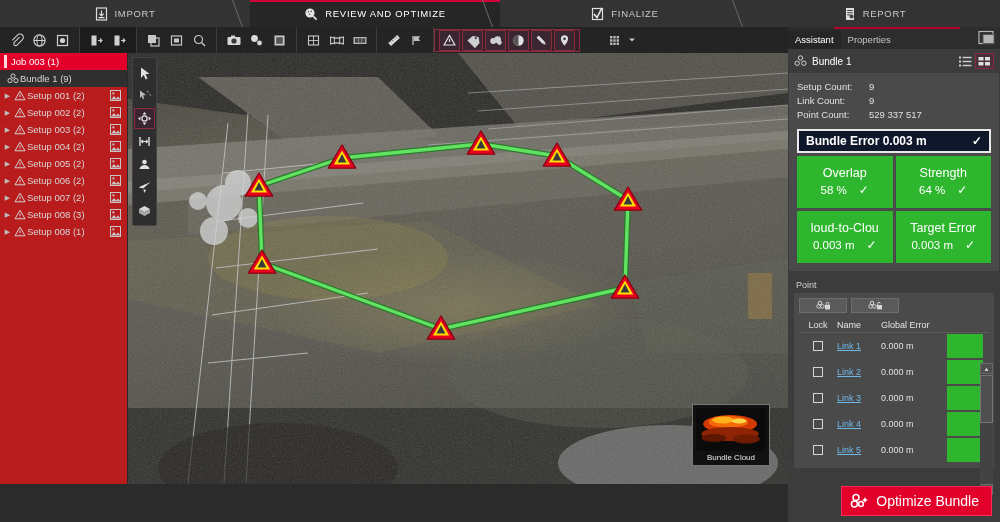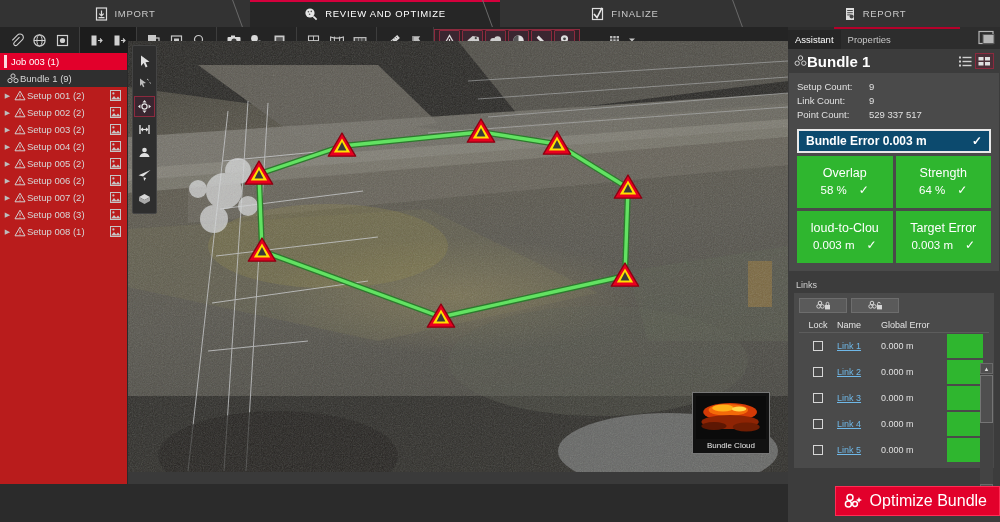--- a/index.html
+++ b/index.html
@@ -59,21 +59,21 @@
   .trow.job { background:#e2002b; color:#fff; padding-left:4px; }
   .trow.job:before { content:""; width:3px; height:13px; background:#ffffff; opacity:.85; margin-right:4px; display:block;}
   .trow.bundle { background:#2f2f2f; padding-left:6px; }
   .twist { width:11px; font-size:7px; color:#bdbdbd; text-align:center; }
   .tico { width:14px; display:flex; align-items:center; justify-content:center; }
   .tlabel { flex:1; white-space:nowrap; overflow:hidden; }
   .timg { width:13px; height:13px; display:flex; align-items:center; justify-content:center; margin-right:5px;}
 
   
   .viewport {
-    position:absolute; left:128px; top:41px; width:660px; height:431px;
+    position:absolute; left:128px; top:53px; width:660px; height:431px;
     overflow:hidden; background:#4c4a42;
   }
   .vtoolbar {
     position:absolute; left:4px; top:4px; width:25px;
     background:#2e2e2e; border:1px solid #444; border-radius:2px;
     display:flex; flex-direction:column; align-items:center; padding:3px 0; z-index:8;
   }
   .vbtn { width:21px; height:21px; display:flex; align-items:center; justify-content:center; margin:1px 0; border:1px solid transparent;}
   .vbtn.sel { border-color:#8c2a3e; background:#3a2630; }
 
@@ -86,32 +86,32 @@
 
   
   .rpanel { position:absolute; left:788px; top:27px; width:212px; bottom:0; background:#3c3c3c; }
   .rtabs { height:22px; background:#2d2d2d; display:flex; align-items:flex-end; position:relative; }
   .rtab { font-size:9.5px; padding:4px 7px 4px 7px; color:#c7c7c7; }
   .rtab.active { background:#262626; color:#fff; }
   .rtabs:before{content:"";position:absolute;left:46px;right:40px;top:0;height:2px;background:#b5002a;}
   .dockico { position:absolute; right:4px; top:3px; width:18px; height:16px; }
 
   .rhead { height:24px; display:flex; align-items:center; padding:0 6px; background:#3c3c3c; }
-  .rhead .nm { font-size:15px; font-weight:bold; color:#fff; flex:1; }
+  .rhead .nm { font-size:10px; font-weight:normal; color:#fff; margin-left:5px; flex:1; }
   .vbtns { display:flex; }
   .vbtn2 { width:19px;height:16px; display:flex;align-items:center;justify-content:center; border:1px solid transparent;}
   .vbtn2.sel { border-color:#8c2a3e; background:#4a3038; }
 
   .rbody { margin:0 1px; background:#4a4a4a; padding:7px 8px 8px 8px; }
   .kv { font-size:9.5px; color:#e0e0e0; line-height:14px; display:flex; }
   .kv .k { width:72px; }
 
   .tiles { margin:7px 0 0 0; }
   .tile-wide {
-    background:#0c4a6e; border:2px solid #e9e9e9; height:24px;
+    background:#0f172a; border:2px solid #e9e9e9; height:24px;
     display:flex; align-items:center; justify-content:space-between;
     padding:0 7px; font-size:12px; color:#fff; font-weight:bold;
   }
   .tile-row { display:flex; gap:3px; margin-top:3px; }
   .tile {
     flex:1; background:#2fb62f; height:52px; color:#fff;
     display:flex; flex-direction:column; align-items:center; justify-content:center;
     overflow:hidden; white-space:nowrap;
   }
   .tile .t1 { font-size:12.5px; line-height:17px; }
@@ -128,23 +128,23 @@
   .c-lock { width:38px; display:flex; justify-content:center; }
   .c-name { width:44px; color:#6fb8e8; text-decoration:underline; }
   .c-err  { width:66px; }
   .c-bar  { width:36px; height:24px; background:#2fb62f; }
   .cbox { width:10px; height:10px; border:1px solid #d6d6d6; background:#4a4a4a; }
   .lscroll { position:absolute; right:7px; top:336px; width:13px; height:132px; background:#434343; }
   .sarrow { width:13px; height:11px; background:#4f4f4f; border:1px solid #6a6a6a; display:flex; align-items:center; justify-content:center; font-size:6px; color:#ddd;}
   .sthumb { position:absolute; top:12px; left:0; width:13px; height:48px; background:#4f4f4f; border:1px solid #757575;}
 
   .optbtn {
-    position:absolute; right:0; bottom:6px; height:30px; background:#e2002b;
+    position:absolute; right:8px; bottom:6px; height:30px; background:#e2002b;
     display:flex; align-items:center; padding:0 12px 0 8px; color:#fff;
-    font-size:16px; border:1px solid #ff2d55;
+    font-size:14px; border:1px solid #ff2d55;
   }
   .optbtn .olbl { margin-left:6px; white-space:nowrap; }
   .botbar { position:absolute; left:0; bottom:0; width:788px; height:38px; background:#2b2b2b; }
   svg { display:block; }
 </style>
 </head>
 <body>
 
 <div id="app">
 
@@ -850,21 +850,21 @@
             <span class="t1">Target Error</span>
             <span class="t2">
                 <span>0.003 m</span>
                 <span class="chk">✓</span>
               </span>
           </div>
         </div>
       </div>
     </div>
 
-    <div class="linklbl">Links</div>
+    <div class="linklbl">Point</div>
     <div class="linkbox">
       <div class="lockrow">
         <div class="lockbtn">
             <svg width="15" height="11" viewBox="0 0 15 11">
               <circle cx="4" cy="3" r="1.8" fill="none" stroke="#d6d6d6" stroke-width="1"></circle>
               <circle cx="2.6" cy="6.4" r="1.8" fill="none" stroke="#d6d6d6" stroke-width="1"></circle>
               <circle cx="6.4" cy="6.4" r="1.8" fill="none" stroke="#d6d6d6" stroke-width="1"></circle>
               <rect x="9" y="5" width="5" height="4.4" fill="#d6d6d6"></rect>
               <path d="M10.2 5V3.6a1.3 1.3 0 012.6 0V5" fill="none" stroke="#d6d6d6" stroke-width="1"></path>
             </svg>

